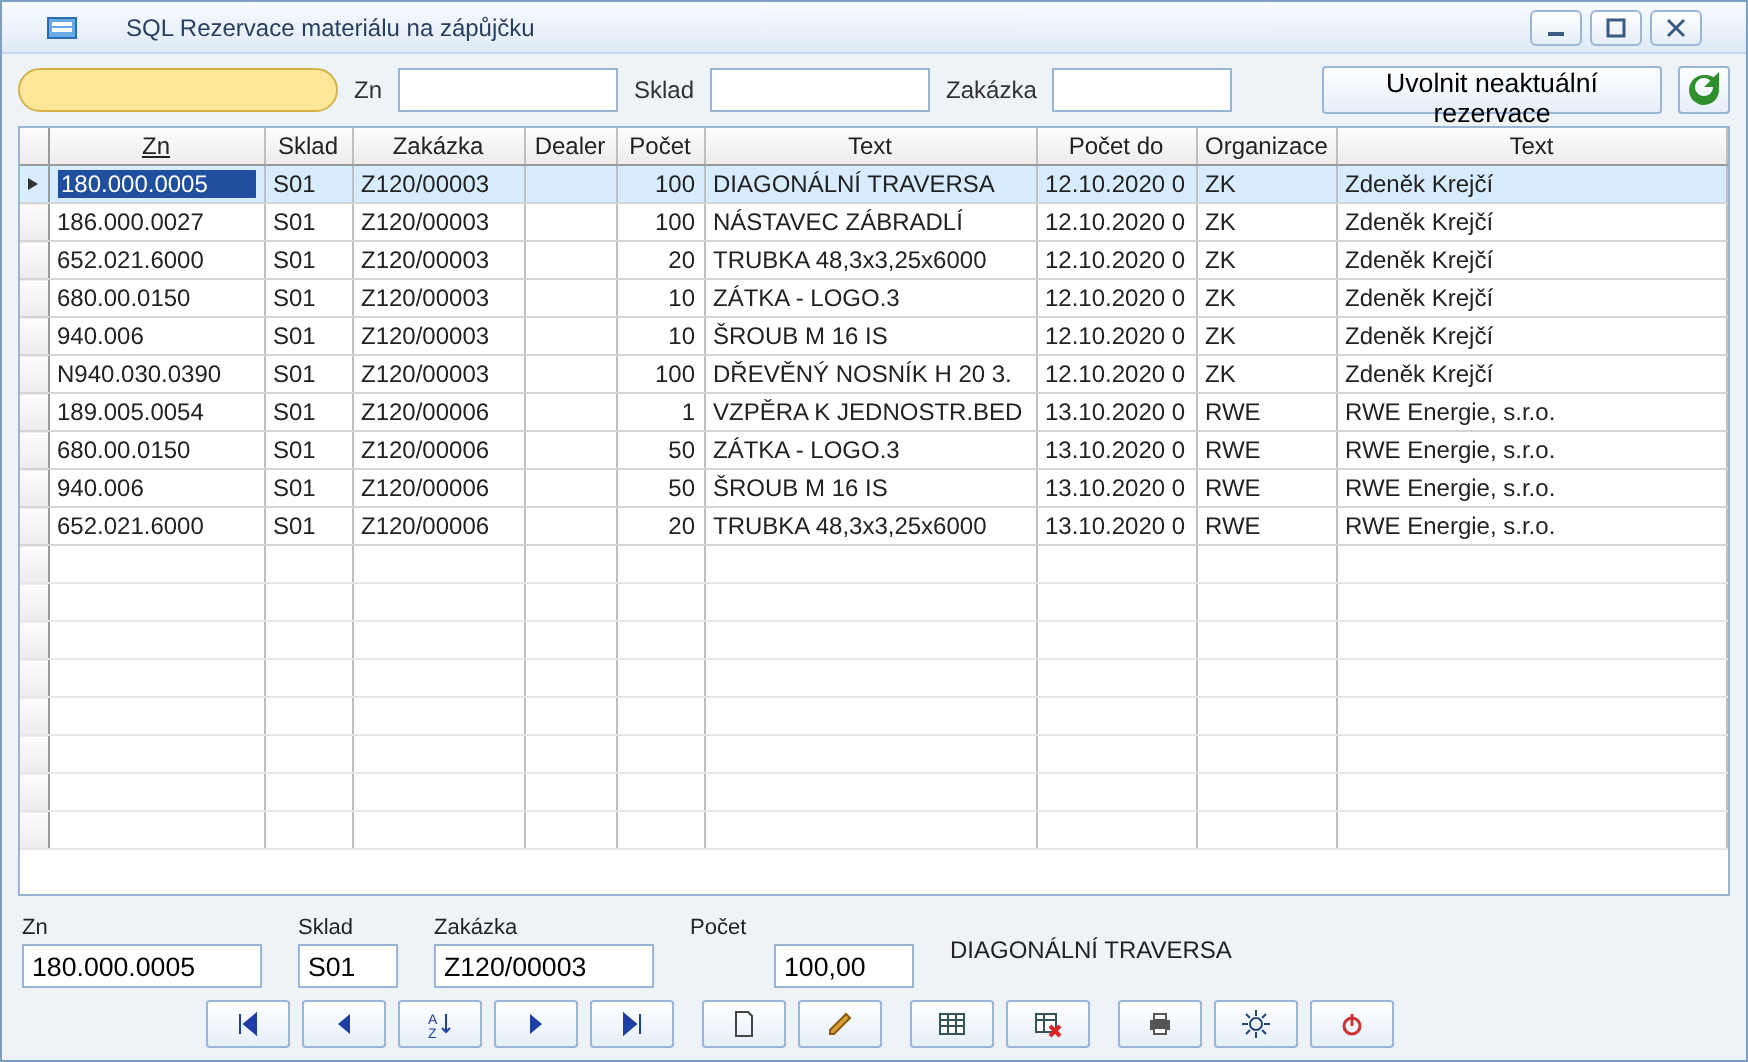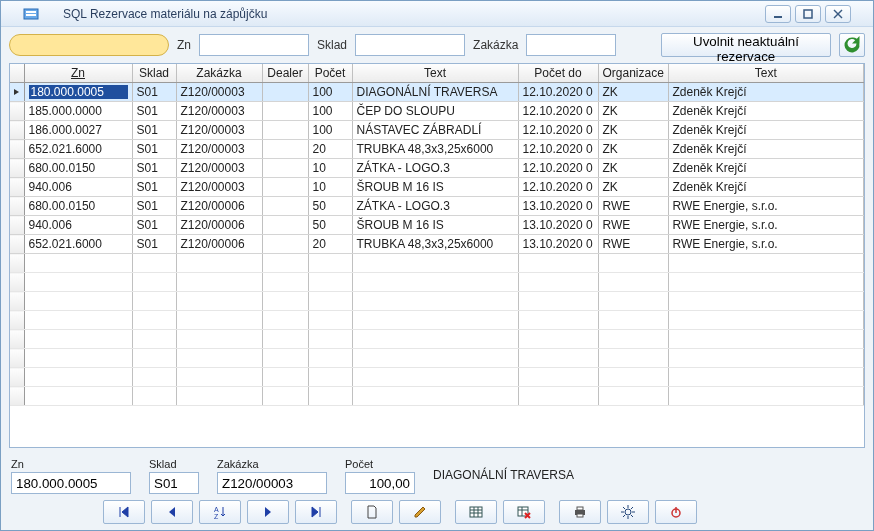--- a/index.html
+++ b/index.html
@@ -24,31 +24,31 @@
   .spacer { flex:1; }
 
   .grid-wrap { flex:1; margin:0 8px 6px 8px; border:1px solid #9bb6d4; background:#fff; display:flex; flex-direction:column; overflow:hidden;}
   .grid { border-collapse:collapse; width:100%; table-layout:fixed; }
   .grid th, .grid td { border-right:1px solid #c0c0c0; border-bottom:1px solid #d4d4d4; padding:2px 4px; height:18px; overflow:hidden; white-space:nowrap; text-overflow:clip; }
   .grid thead th { background:linear-gradient(#fdfdfd,#ececec); border-bottom:1px solid #9a9a9a; font-weight:normal; text-align:center; position:sticky; top:0;}
   .grid thead th.zn { text-decoration:underline; }
   .grid tbody tr.selected td { background:#d8ecff; }
   .rowhead { width:14px; background:linear-gradient(#fdfdfd,#ececec); border-right:1px solid #9a9a9a !important; text-align:center; padding:0 !important;}
   .rowhead svg{width:8px;height:8px;}
-  .grid td.num { }
+  .grid td.num { text-align:right; }
   .cell-sel { background:#1f4f9e; color:#fff; display:inline-block; padding:0 2px; width:100%; }
   .grid-body { overflow-y:scroll; flex:1; }
   .grid-body table { border-top:0;}
   .empty td{ border-bottom:1px solid #e6e6e6;}
 
   .detailbar { padding:4px 10px 2px 10px; display:flex; gap:18px; align-items:flex-end;}
   .dfield { display:flex; flex-direction:column; gap:2px;}
   .dfield label{ font-size:11px; color:#222;}
   .dinput { height:22px; border:1px solid #9bb6d4; background:#fff; padding:0 4px; }
-  .dinput.num{ text-align:right; }
+  .dinput.num{ text-align:left;margin-left:42px; }
   .dtext { align-self:center; padding-bottom:2px;}
 
   .navbar { height:34px; padding:4px 8px 6px 8px; display:flex; align-items:center; gap:2px;}
   .navbtn { width:42px; height:24px; border:1px solid #9bb6d4; background:linear-gradient(#ffffff,#e5eef8); border-radius:2px; display:flex; align-items:center; justify-content:center; cursor:pointer; margin:0 2px;}
   .navbtn svg{ width:16px; height:16px;}
   .navgap{ width:6px;}
 </style>
 </head>
 <body>
 
@@ -159,32 +159,20 @@
               <td>Z120/00003</td>
               <td></td>
               <td class="num">100</td>
               <td>DIAGONÁLNÍ TRAVERSA</td>
               <td>12.10.2020 0</td>
               <td>ZK</td>
               <td>Zdeněk Krejčí</td>
             </tr>
             <tr>
               <td class="rowhead"></td>
-              <td>185.000.0000</td>
-              <td>S01</td>
-              <td>Z120/00003</td>
-              <td></td>
-              <td class="num">100</td>
-              <td>ČEP DO SLOUPU</td>
-              <td>12.10.2020 0</td>
-              <td>ZK</td>
-              <td>Zdeněk Krejčí</td>
-            </tr>
-            <tr>
-              <td class="rowhead"></td>
               <td>186.000.0027</td>
               <td>S01</td>
               <td>Z120/00003</td>
               <td></td>
               <td class="num">100</td>
               <td>NÁSTAVEC ZÁBRADLÍ</td>
               <td>12.10.2020 0</td>
               <td>ZK</td>
               <td>Zdeněk Krejčí</td>
             </tr>
@@ -216,20 +204,44 @@
               <td class="rowhead"></td>
               <td>940.006</td>
               <td>S01</td>
               <td>Z120/00003</td>
               <td></td>
               <td class="num">10</td>
               <td>ŠROUB M 16 IS</td>
               <td>12.10.2020 0</td>
               <td>ZK</td>
               <td>Zdeněk Krejčí</td>
+            </tr>
+            <tr>
+              <td class="rowhead"></td>
+              <td>N940.030.0390</td>
+              <td>S01</td>
+              <td>Z120/00003</td>
+              <td></td>
+              <td class="num">100</td>
+              <td>DŘEVĚNÝ NOSNÍK H 20 3.</td>
+              <td>12.10.2020 0</td>
+              <td>ZK</td>
+              <td>Zdeněk Krejčí</td>
+            </tr>
+            <tr>
+              <td class="rowhead"></td>
+              <td>189.005.0054</td>
+              <td>S01</td>
+              <td>Z120/00006</td>
+              <td></td>
+              <td class="num">1</td>
+              <td>VZPĚRA K JEDNOSTR.BED</td>
+              <td>13.10.2020 0</td>
+              <td>RWE</td>
+              <td>RWE Energie, s.r.o.</td>
             </tr>
             <tr>
               <td class="rowhead"></td>
               <td>680.00.0150</td>
               <td>S01</td>
               <td>Z120/00006</td>
               <td></td>
               <td class="num">50</td>
               <td>ZÁTKA - LOGO.3</td>
               <td>13.10.2020 0</td>

